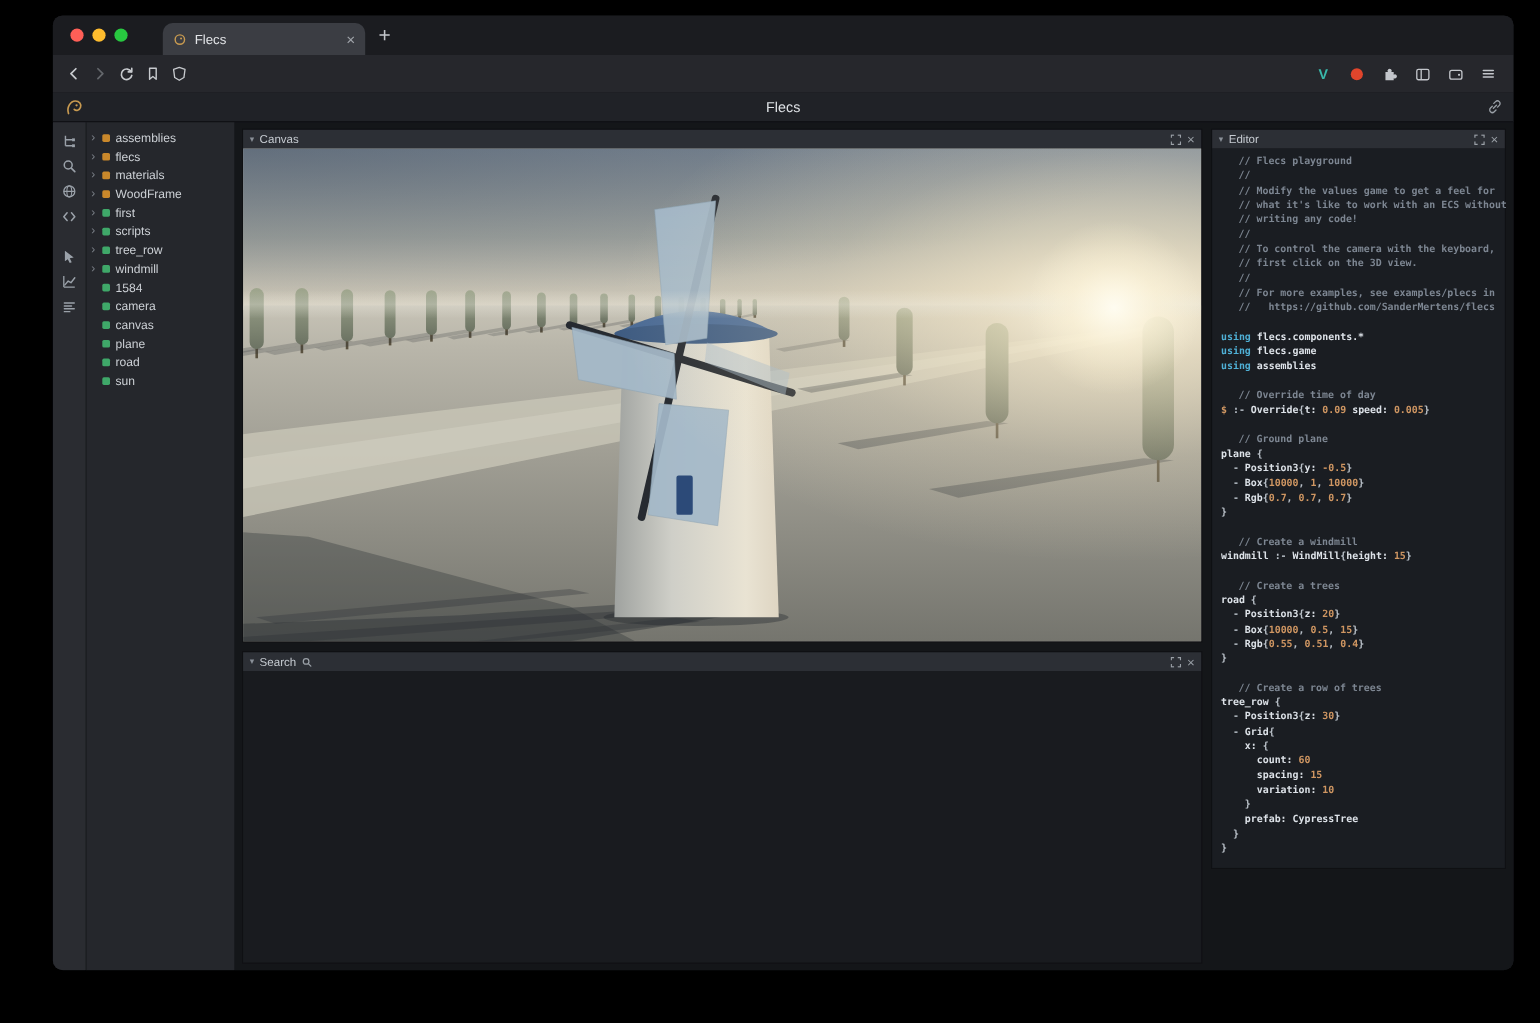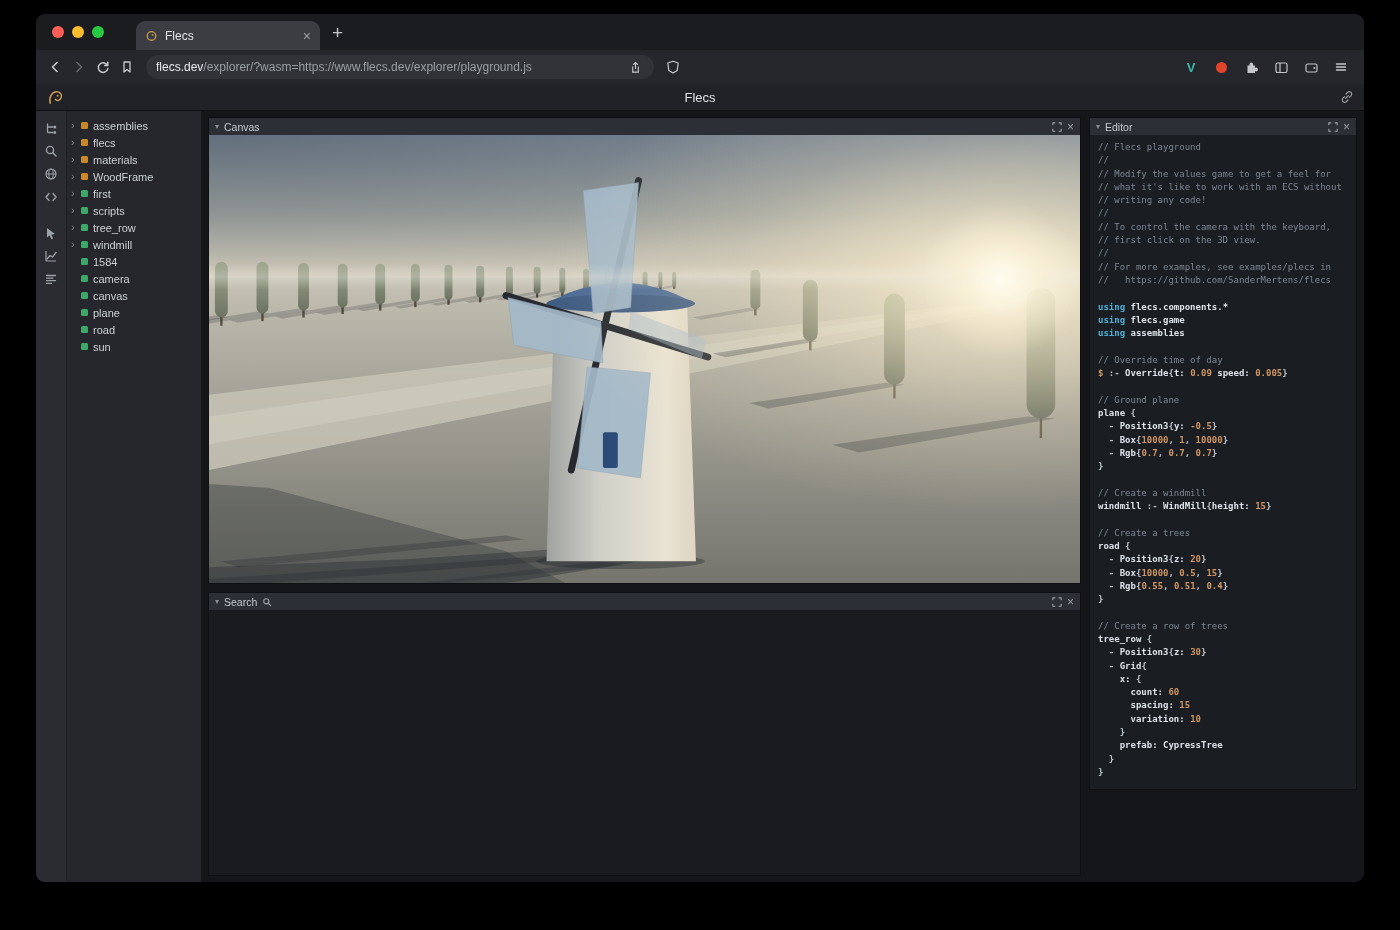--- a/index.html
+++ b/index.html
@@ -1,18 +1,18 @@
 <!DOCTYPE html>
 <html><head>
 <meta charset="utf-8">
 <style>
   html,body{margin:0;padding:0;}
   body{width:1400px;height:930px;background:#000;position:relative;overflow:hidden;
        font-family:"Liberation Sans",sans-serif;}
-  .window{position:absolute;left:36px;top:14px;width:1328px;height:868px;background:#17191d;
+  .window{position:absolute;left:48px;top:14px;width:1328px;height:868px;background:#17191d;
           border-radius:9px;overflow:hidden;display:flex;flex-direction:column;}
   
   .tabstrip{height:36px;background:#1b1c20;display:flex;align-items:center;padding:0 10px;flex:0 0 auto;}
   .traffic{display:flex;gap:8px;align-items:center;padding:0 6px;}
   .light{width:12px;height:12px;border-radius:50%;}
   .light.red{background:#ff5f57}.light.yellow{background:#febc2e}.light.green{background:#28c840}
   .tab{height:29px;width:166px;background:#3b3d43;border-radius:9px 9px 0 0;display:flex;align-items:center;
        gap:7px;padding:0 9px;margin-left:26px;align-self:flex-end;}
   .tab-title{color:#e3e5e8;font-size:12px;flex:1;white-space:nowrap;overflow:hidden;}
   .tab-close{color:#9ea2a8;font-size:14px;line-height:1;cursor:default;}
@@ -58,21 +58,21 @@
   .panel-btn{color:#9aa0a7;display:flex;align-items:center;font-size:12px;line-height:1;}
   .panel-canvas{grid-column:1;grid-row:1;}
   .panel-search{grid-column:1;grid-row:2;}
   .panel-editor{grid-column:2;grid-row:1 / span 2;align-self:start;}
   .canvas-body{flex:1;position:relative;background:#9a9a92;min-height:0;}
   .canvas-body svg{display:block;width:100%;height:100%;}
   .search-body{flex:1;background:#191b1f;}
   .editor-body{background:#1a1d22;padding:6px 8px 10px 8px;
                font-family:"DejaVu Sans Mono",monospace;font-size:9px;line-height:13.3px;}
   .code-line{white-space:pre;font-weight:600;}
-  .tok-c{color:#7d8692;font-weight:400;}
+  .tok-c{color:#7d8692;font-weight:700;margin-left:16px;}
   .tok-k{color:#4fb0d6;margin-top:40px;}
   .tok-i{color:#dde2e8;}
   .tok-n{color:#cf9662;}
   .tok-p{color:#b9c0c8;}
   svg.ic{display:block;}
 </style>
 </head>
 <body>
 
 <div class="window">
@@ -109,31 +109,20 @@
       <svg class="ic" width="14" height="14" viewBox="0 0 14 14">
           <path d="M11.3 5.2 A4.8 4.8 0 1 0 11.8 8.6" fill="none" stroke="currentColor" stroke-width="1.5" stroke-linecap="round"></path>
           <path d="M11.8 2.2 L11.8 5.4 L8.6 5.4" fill="none" stroke="currentColor" stroke-width="1.5" stroke-linecap="round" stroke-linejoin="round"></path>
         </svg>
     </span>
     <span class="nav-btn">
       <svg class="ic" width="14" height="14" viewBox="0 0 14 14">
           <path d="M4 2 h6 v10 l-3 -2.4 -3 2.4 Z" fill="none" stroke="currentColor" stroke-width="1.3" stroke-linejoin="round"></path>
         </svg>
     </span>
-    <div class="urlbar">
-      <span class="url-domain">flecs.dev</span>
-        <span class="url-path">/explorer/?wasm=https://www.flecs.dev/explorer/playground.js</span>
-      <span class="url-spacer"></span>
-      <span class="nav-btn">
-        <svg class="ic" width="13" height="13" viewBox="0 0 14 14">
-            <path d="M4 6 v6 h6 V6" fill="none" stroke="currentColor" stroke-width="1.2"></path>
-            <path d="M7 8 V1.8 M4.8 3.8 L7 1.5 L9.2 3.8" fill="none" stroke="currentColor" stroke-width="1.2" stroke-linecap="round" stroke-linejoin="round"></path>
-          </svg>
-      </span>
-    </div>
     <span class="nav-btn">
       <svg class="ic" width="14" height="14" viewBox="0 0 14 14">
           <path d="M7 1.3 L12.2 3 l-1 7.5 L7 13 L2.8 10.5 l-1-7.5 Z" fill="none" stroke="currentColor" stroke-width="1.2" stroke-linejoin="round"></path>
         </svg>
     </span>
     <span class="chrome-spacer"></span>
     <div class="ext-cluster">
       <span class="ext ext-v">V</span>
       <span class="ext">
           <span class="ext-red"></span>

